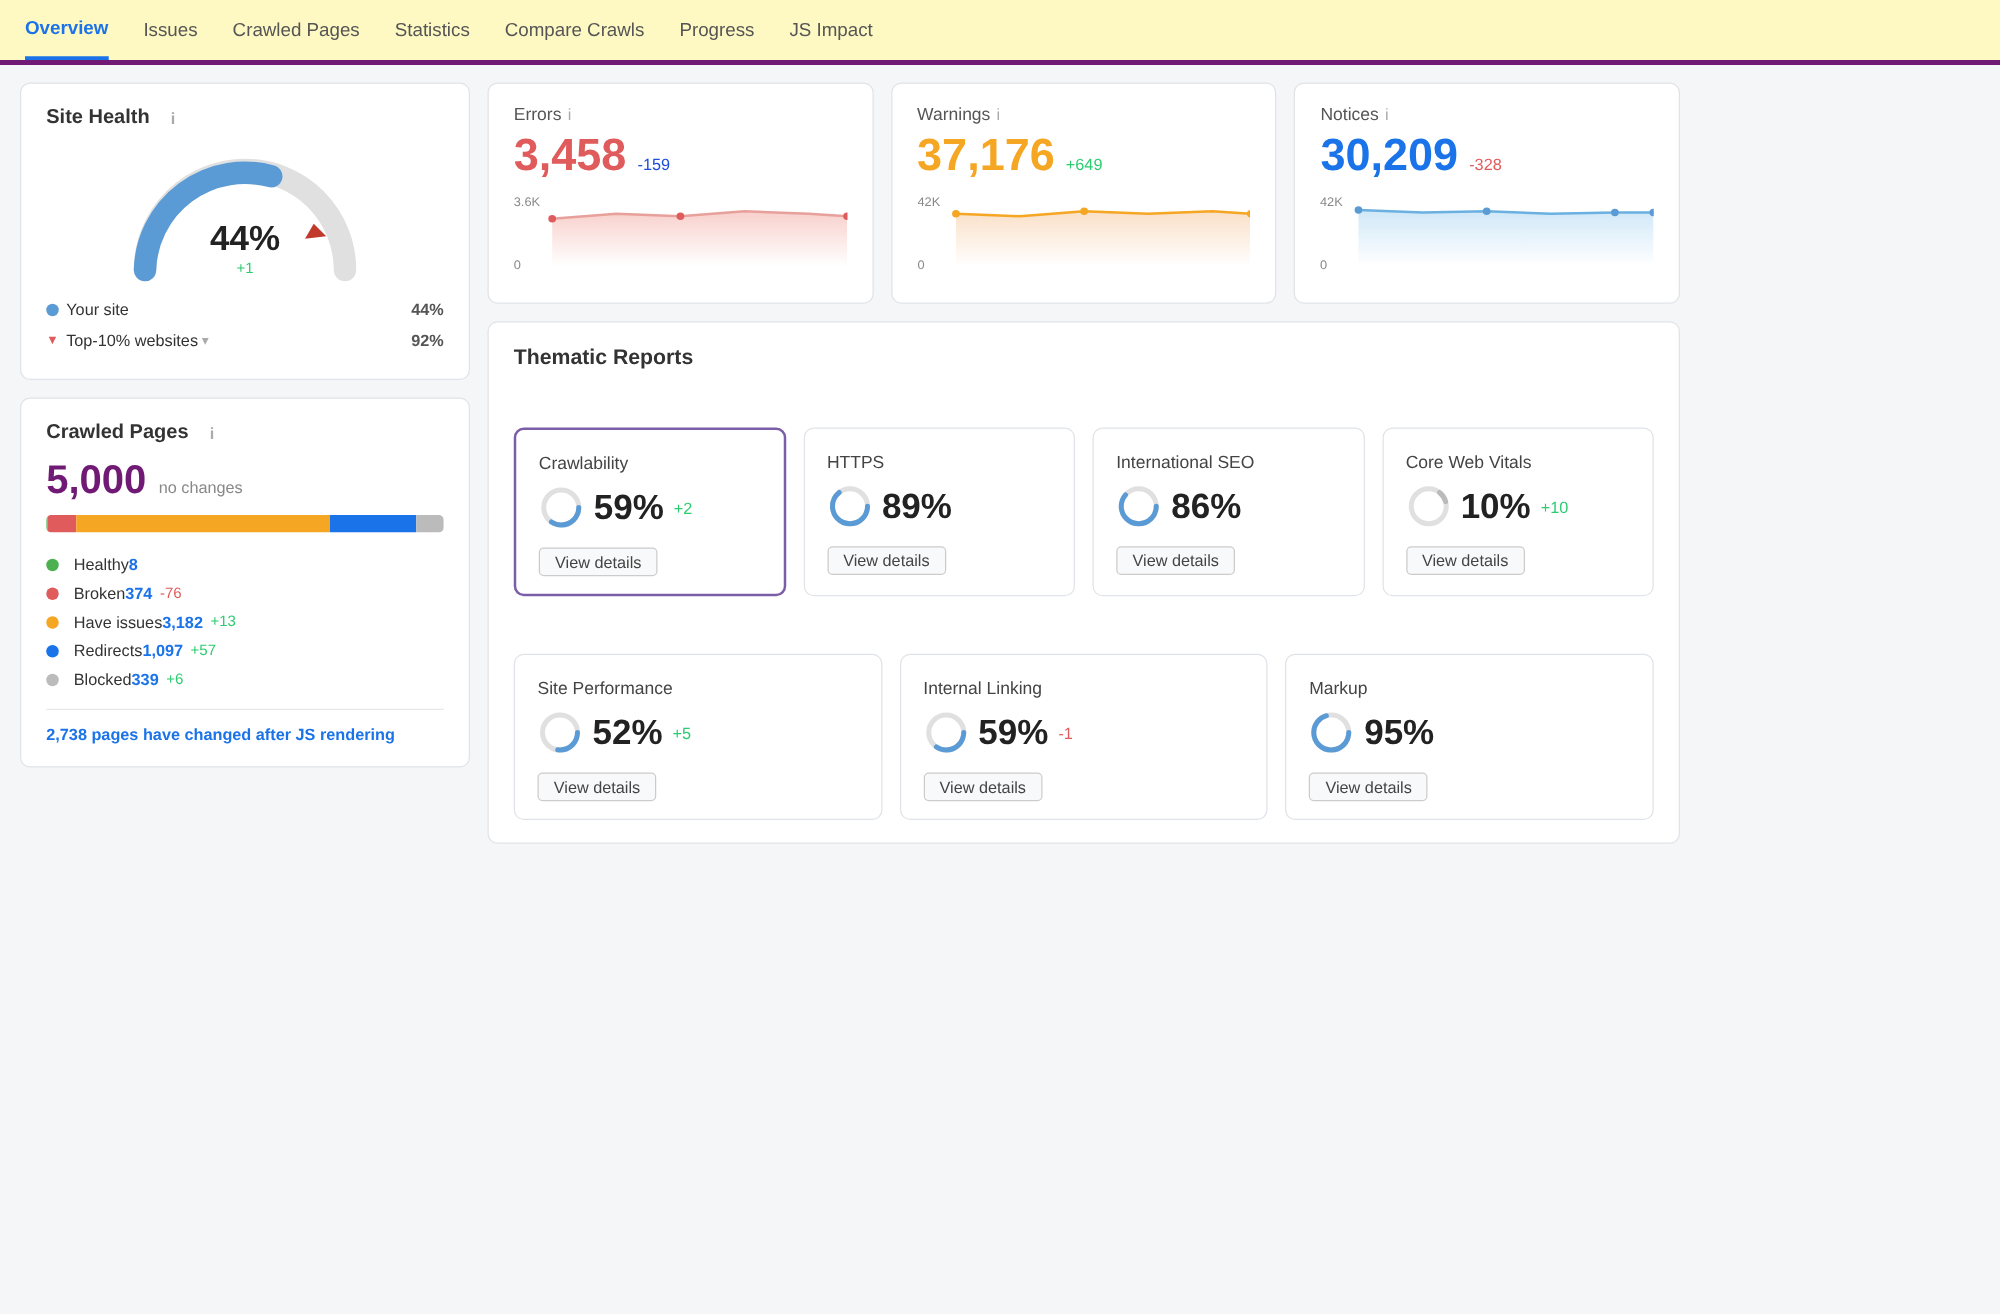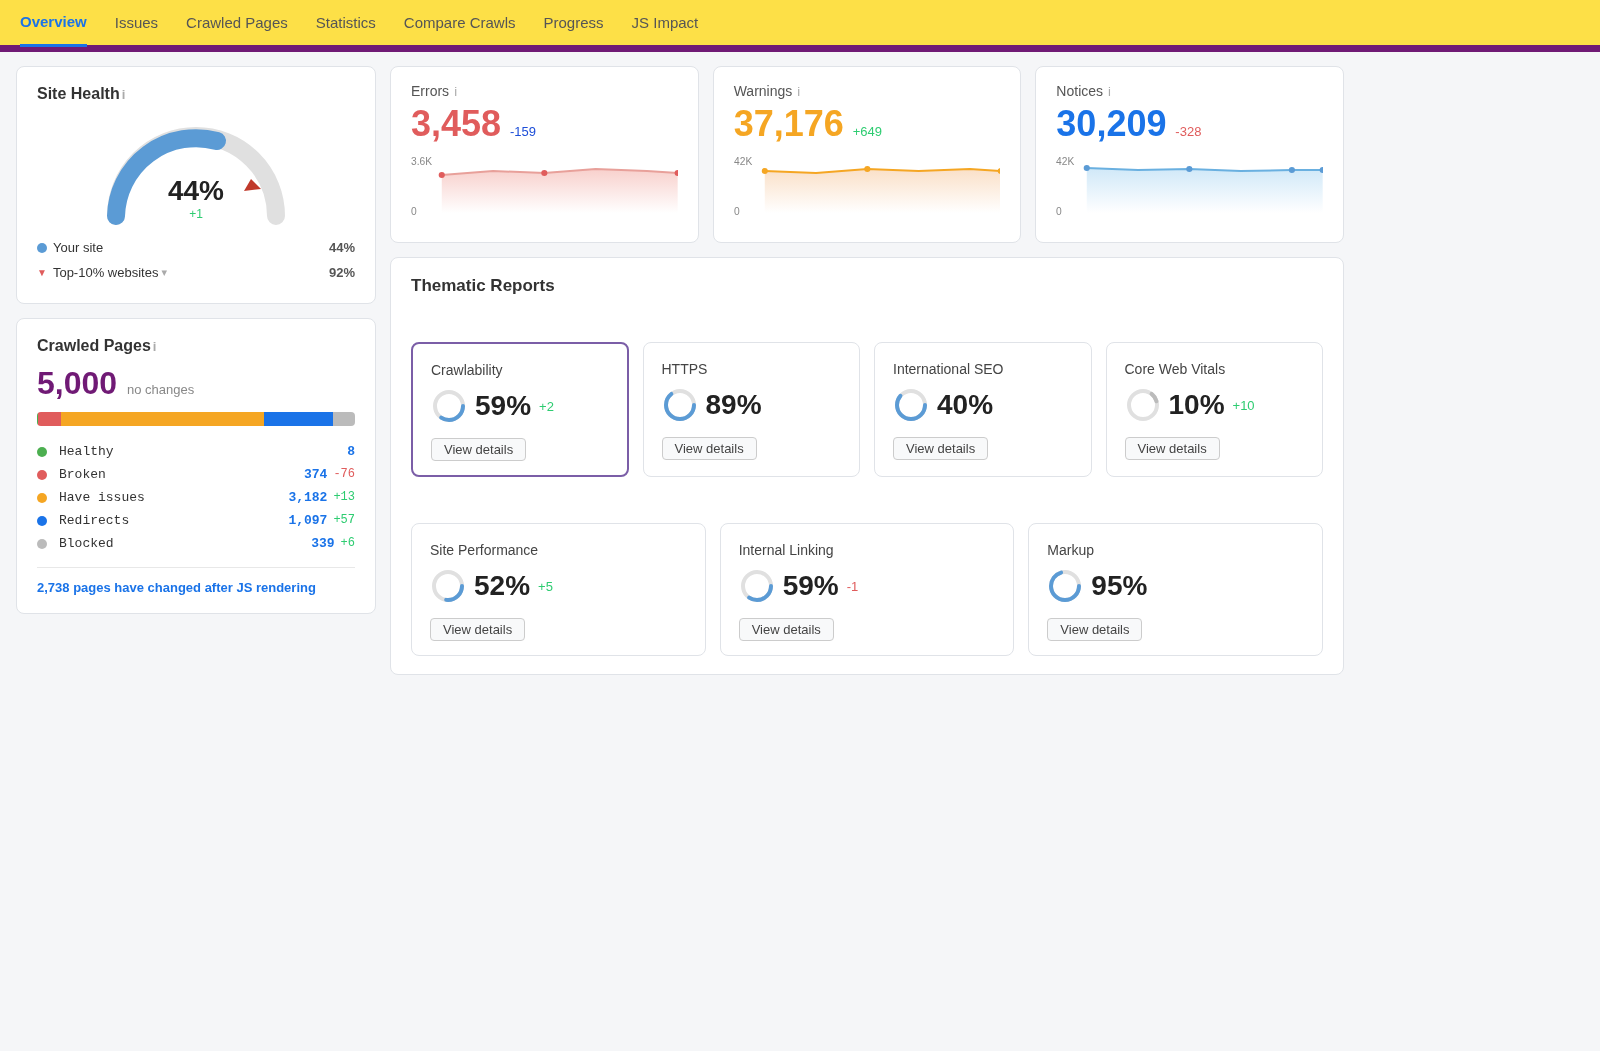--- a/index.html
+++ b/index.html
@@ -1,32 +1,32 @@
 <!DOCTYPE html>
 <html><head>
   <meta charset="utf-8">
   <style>
     * { box-sizing: border-box; margin: 0; padding: 0; }
     body { font-family: -apple-system, BlinkMacSystemFont, 'Segoe UI', Arial, sans-serif; background: #f5f6f8; color: #333; font-size: 14px; }
 
     
-    .top-nav { background: #fde047; border-bottom: 7px solid #701a75; display: flex; align-items: center; padding: 0 20px; height: 52px; }
+    .top-nav { background: #fef9c3; border-bottom: 4px solid #701a75; display: flex; align-items: center; padding: 0 20px; height: 52px; }
     .top-nav a { text-decoration: none; color: #555; margin-right: 28px; font-size: 15px; padding-bottom: 14px; padding-top: 14px; display: inline-block; }
     .top-nav a.active { color: #1a73e8; border-bottom: 3px solid #1a73e8; font-weight: 600; }
 
     
     .page { display: flex; gap: 14px; padding: 14px 16px; max-width: 1360px; }
     .left-col { width: 360px; flex-shrink: 0; display: flex; flex-direction: column; gap: 14px; }
     .right-col { flex: 1; display: flex; flex-direction: column; gap: 14px; }
 
     
     .card { background: #fff; border-radius: 8px; border: 1px solid #e0e3e8; padding: 18px 20px; }
 
     
-    .card-title { font-size: 16px; font-weight: 700; margin-bottom: 4px; display: flex; align-items: center; gap: 2px; }
+    .card-title { font-size: 16px; font-weight: 700; margin-bottom: 4px; display: flex; align-items: center; gap: 17px; }
     .info-icon { color: #aaa; font-size: 13px; cursor: default; }
 
     .gauge-container { display: flex; justify-content: center; align-items: center; margin: 8px 0 4px; position: relative; }
     .gauge-svg { width: 200px; height: 120px; }
     .gauge-center-text { position: absolute; bottom: 10px; text-align: center; }
     .gauge-pct { font-size: 28px; font-weight: 800; color: #222; }
     .gauge-change { font-size: 12px; color: #2ecc71; }
 
     .legend-row { display: flex; justify-content: space-between; align-items: center; padding: 5px 0; font-size: 13px; }
     .legend-dot { width: 10px; height: 10px; border-radius: 50%; display: inline-block; margin-right: 6px; }
@@ -35,21 +35,21 @@
     .legend-val { font-weight: 600; color: #555; }
     .legend-dropdown { color: #aaa; font-size: 11px; margin-left: 3px; cursor: pointer; }
 
     
     .big-number { font-size: 32px; font-weight: 700; color: #701a75; display: inline; }
     .no-changes { font-size: 13px; color: #888; margin-left: 6px; }
 
     .bar-stack { height: 14px; border-radius: 4px; overflow: hidden; display: flex; margin: 10px 0 14px; }
     .bar-seg { height: 100%; }
 
-    .stat-row { display: flex; justify-content: space-between; align-items: center; padding: 4px 0; font-size: 13px; font-family: Liberation Mono, monospace; }
+    .stat-row { display: flex; justify-content: flex-start; align-items: center; padding: 4px 0; font-size: 13px; }
     .stat-label { display: flex; align-items: center; gap: 6px; }
     .stat-vals { display: flex; gap: 6px; }
     .stat-num { color: #1a73e8; font-weight: 600; }
     .stat-delta-neg { color: #e05c5c; font-size: 12px; }
     .stat-delta-pos { color: #2ecc71; font-size: 12px; }
 
     .divider { border: none; border-top: 1px solid #e8e8e8; margin: 12px 0; }
     .changed-pages { color: #1a73e8; font-size: 13px; cursor: pointer; }
     .changed-pages span { font-weight: 700; }
 
@@ -335,21 +335,21 @@
           <button class="view-details-btn">View details</button>
         </div>
 
         <div class="report-card">
           <div class="report-name">International SEO</div>
           <div class="report-score-row">
             <svg class="donut-icon" viewBox="0 0 36 36">
               <circle cx="18" cy="18" r="14" fill="none" stroke="#e0e0e0" stroke-width="4"></circle>
               <circle cx="18" cy="18" r="14" fill="none" stroke="#5b9bd5" stroke-width="4" stroke-dasharray="75.65 87.96" stroke-dashoffset="22" stroke-linecap="round"></circle>
             </svg>
-            <span class="report-pct">40%</span>
+            <span class="report-pct">86%</span>
           </div>
           <button class="view-details-btn">View details</button>
         </div>
 
         <div class="report-card">
           <div class="report-name">Core Web Vitals</div>
           <div class="report-score-row">
             <svg class="donut-icon" viewBox="0 0 36 36">
               <circle cx="18" cy="18" r="14" fill="none" stroke="#e0e0e0" stroke-width="4"></circle>
               <circle cx="18" cy="18" r="14" fill="none" stroke="#bbb" stroke-width="4" stroke-dasharray="8.8 87.96" stroke-dashoffset="22" stroke-linecap="round"></circle>

